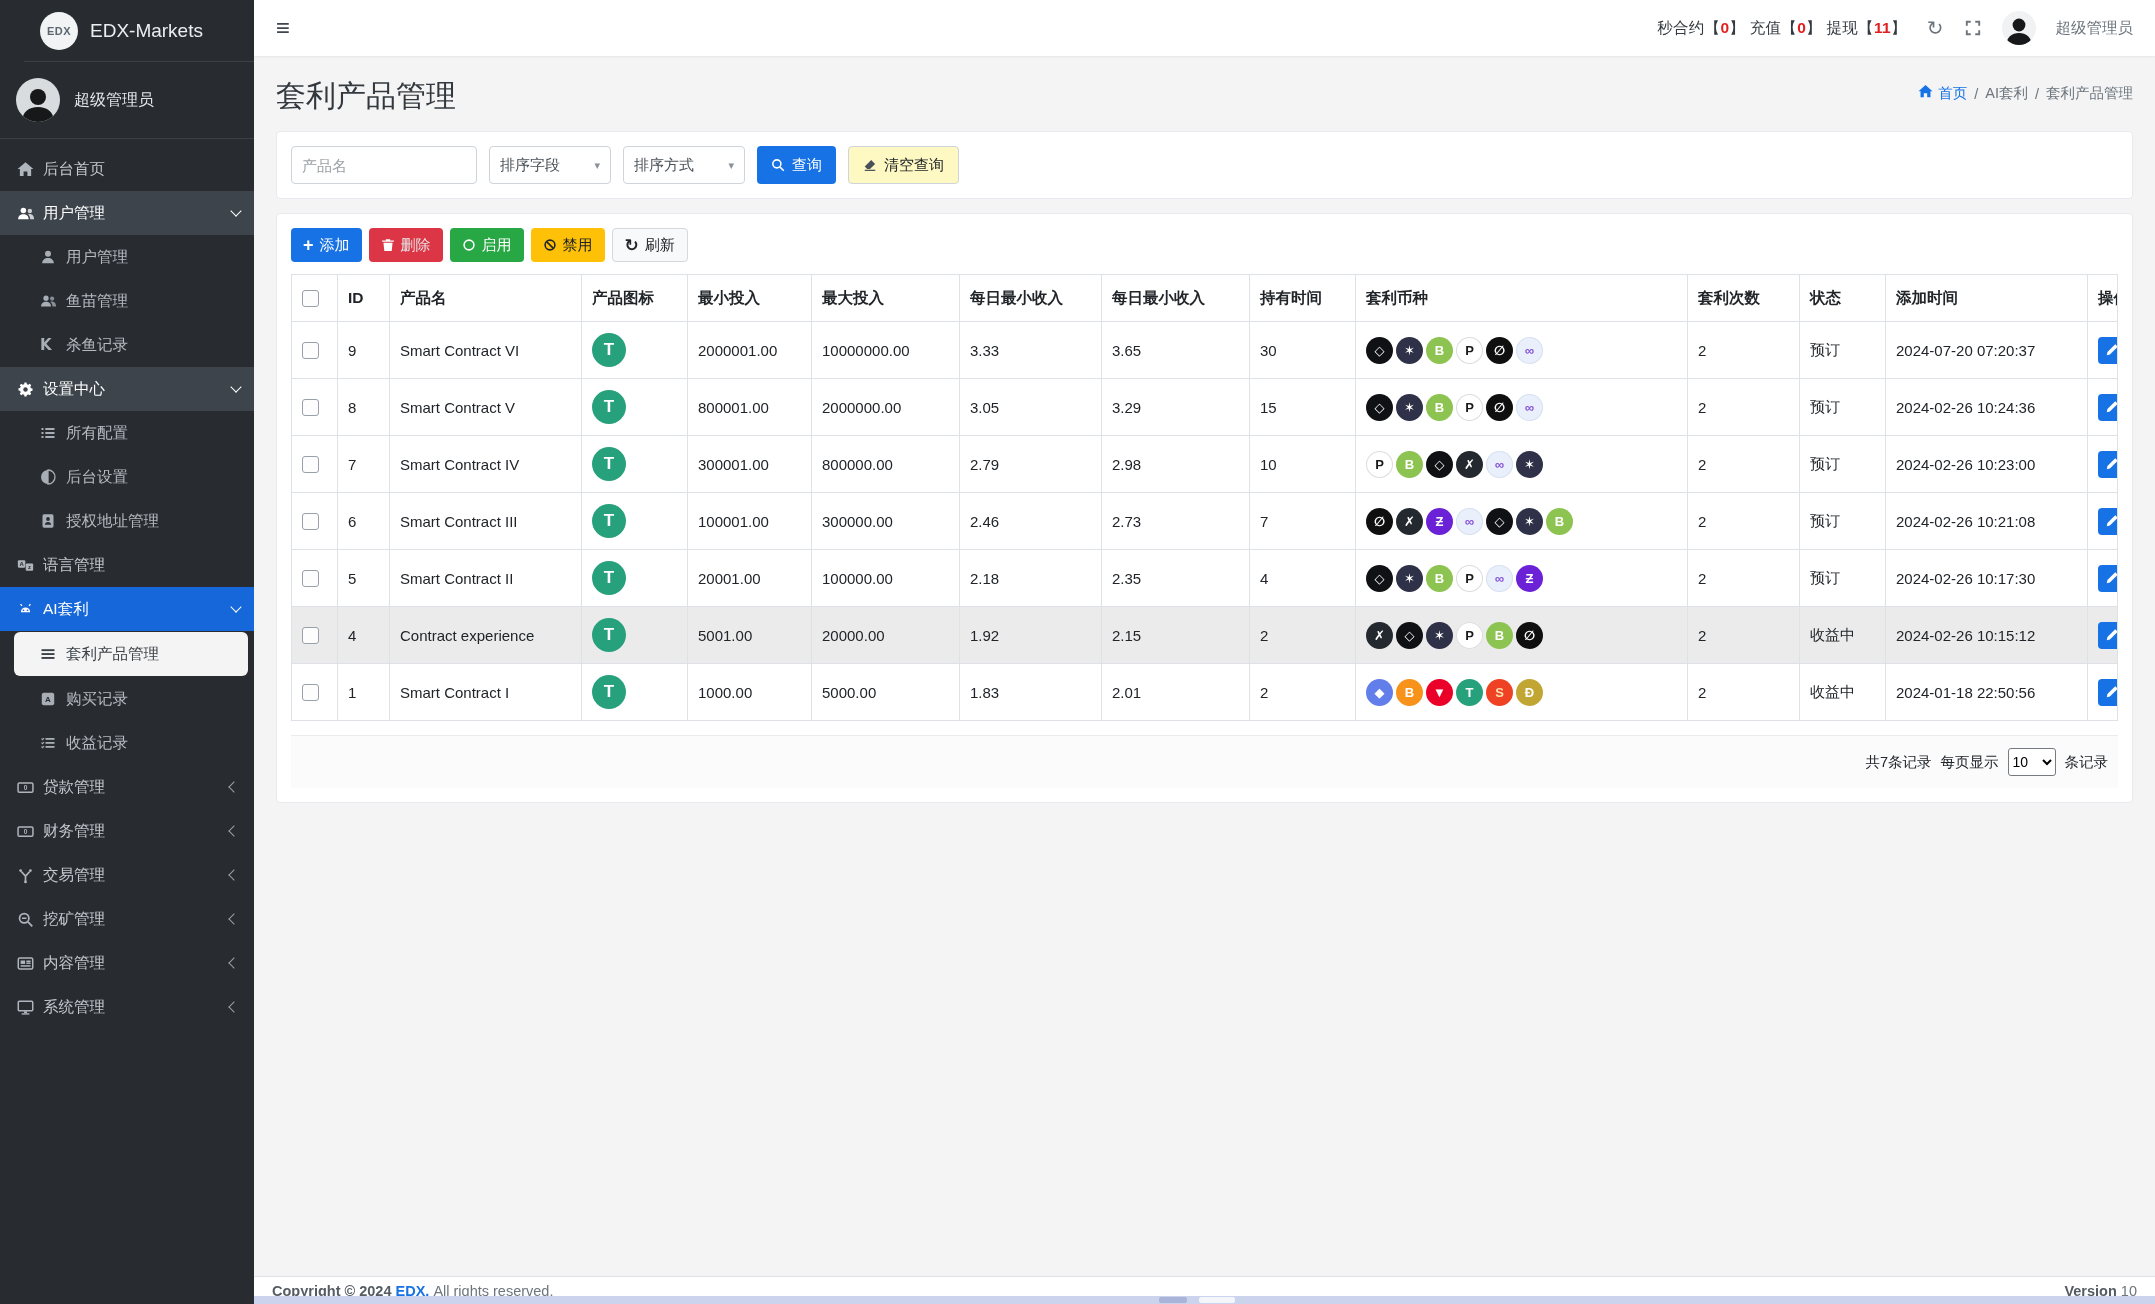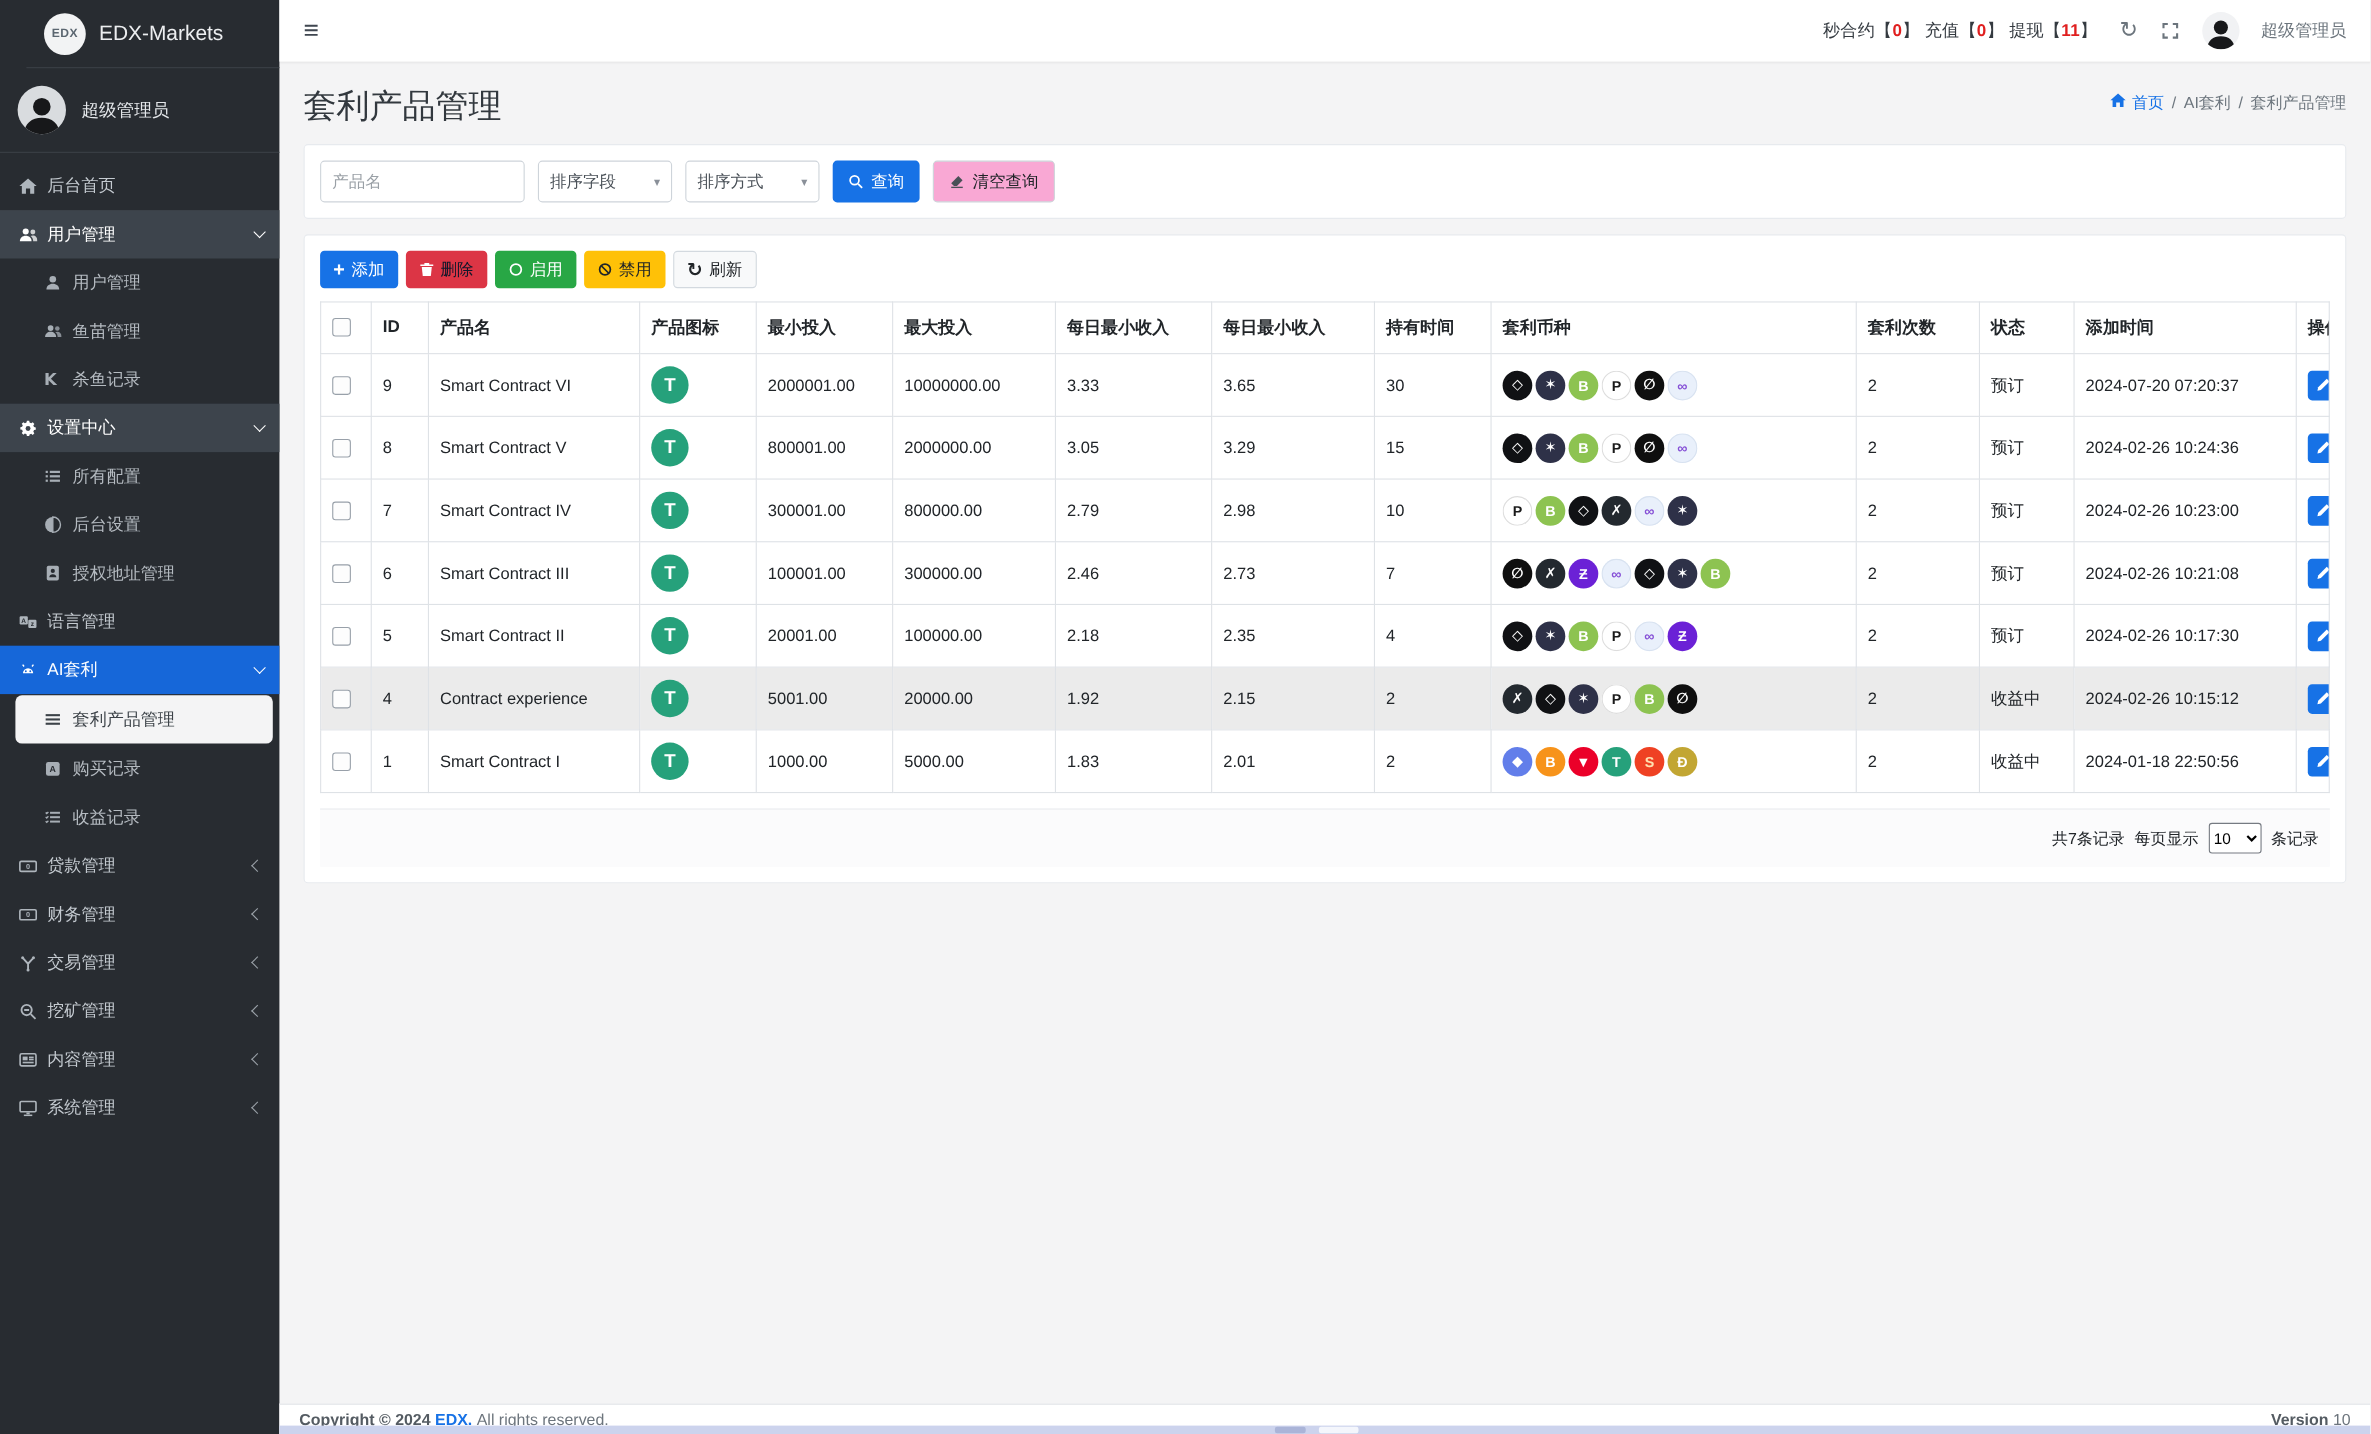--- a/index.html
+++ b/index.html
@@ -59,29 +59,29 @@
   
   .card { background: #fff; border: 1px solid #e7eaee; border-radius: 4px; margin: 0 22px; }
   .filter-card { padding: 14px; display: flex; align-items: center; gap: 12px; }
   .txt-input { width: 186px; height: 38px; border: 1px solid #ced4da; border-radius: 4px; padding: 0 10px; font-size: 15px; color: #212529; font-family: inherit; }
   .txt-input::placeholder { color: #9aa0a6; }
   .sel { width: 122px; height: 38px; border: 1px solid #ced4da; border-radius: 4px; display: flex; align-items: center; padding: 0 10px; font-size: 15px; color: #495057; background: #fff; cursor: pointer; }
   .sel .caret { margin-left: auto; color: #8a9099; font-size: 11px; }
   .btn { height: 38px; border: none; border-radius: 4px; font-size: 15px; font-family: inherit; display: inline-flex; align-items: center; gap: 7px; padding: 0 14px; cursor: pointer; }
   .btn svg { width: 14px; height: 14px; }
   .btn-primary { background: #1772e6; color: #fff; }
-  .btn-light { background: #f9a8d4; border: 1px solid #ced4da; color: #212529; }
+  .btn-light { background: #fef9c3; border: 1px solid #ced4da; color: #212529; }
   
   .table-card { margin-top: 14px; padding: 14px; }
   .toolbar { display: flex; gap: 7px; }
   .tbtn { height: 34px; border: none; border-radius: 4px; font-size: 15px; font-family: inherit; display: inline-flex; align-items: center; gap: 6px; padding: 0 12px; cursor: pointer; }
   .tbtn svg { width: 14px; height: 14px; }
   .tbtn .plus { font-size: 18px; font-weight: bold; line-height: 1; }
   .tbtn-blue { background: #1772e6; color: #fff; }
-  .tbtn-red { background: #dc3545; color: #0f172a; }
+  .tbtn-red { background: #dc3545; color: #e5e5e5; }
   .tbtn-green { background: #28a745; color: #fff; }
   .tbtn-yellow { background: #ffc107; color: #212529; }
   .tbtn-gray { background: #f8f9fa; border: 1px solid #d3d9df; color: #212529; }
   .rf { font-size: 17px; line-height: 1; font-weight: bold; }
   table { width: 100%; border-collapse: collapse; margin-top: 12px; table-layout: fixed; font-size: 15px; }
   th, td { border: 1px solid #dee2e6; padding: 9px 10px; text-align: left; vertical-align: middle; overflow: hidden; white-space: nowrap; }
   th { font-weight: bold; font-size: 15.5px; color: #212529; height: 47px; }
   td { height: 57px; color: #212529; }
   tr.hl td { background: #ebebeb; }
   .cb { width: 17px; height: 17px; border: 1.5px solid #98a0a9; border-radius: 3px; background: #fdfdfd; display: inline-block; vertical-align: middle; }

